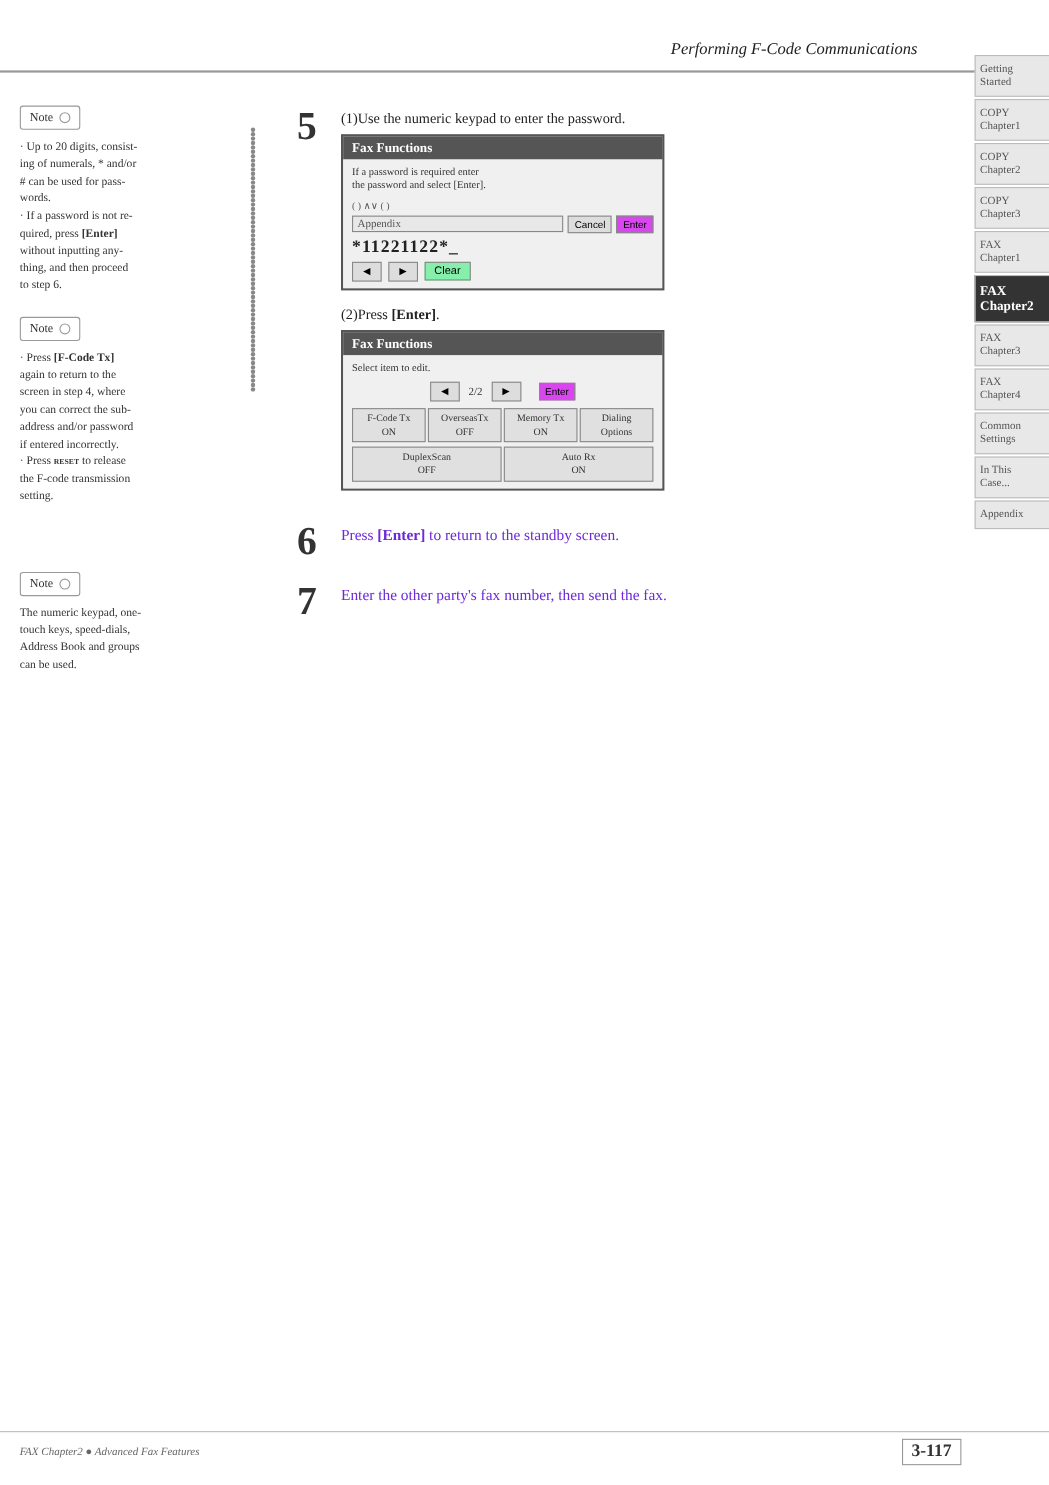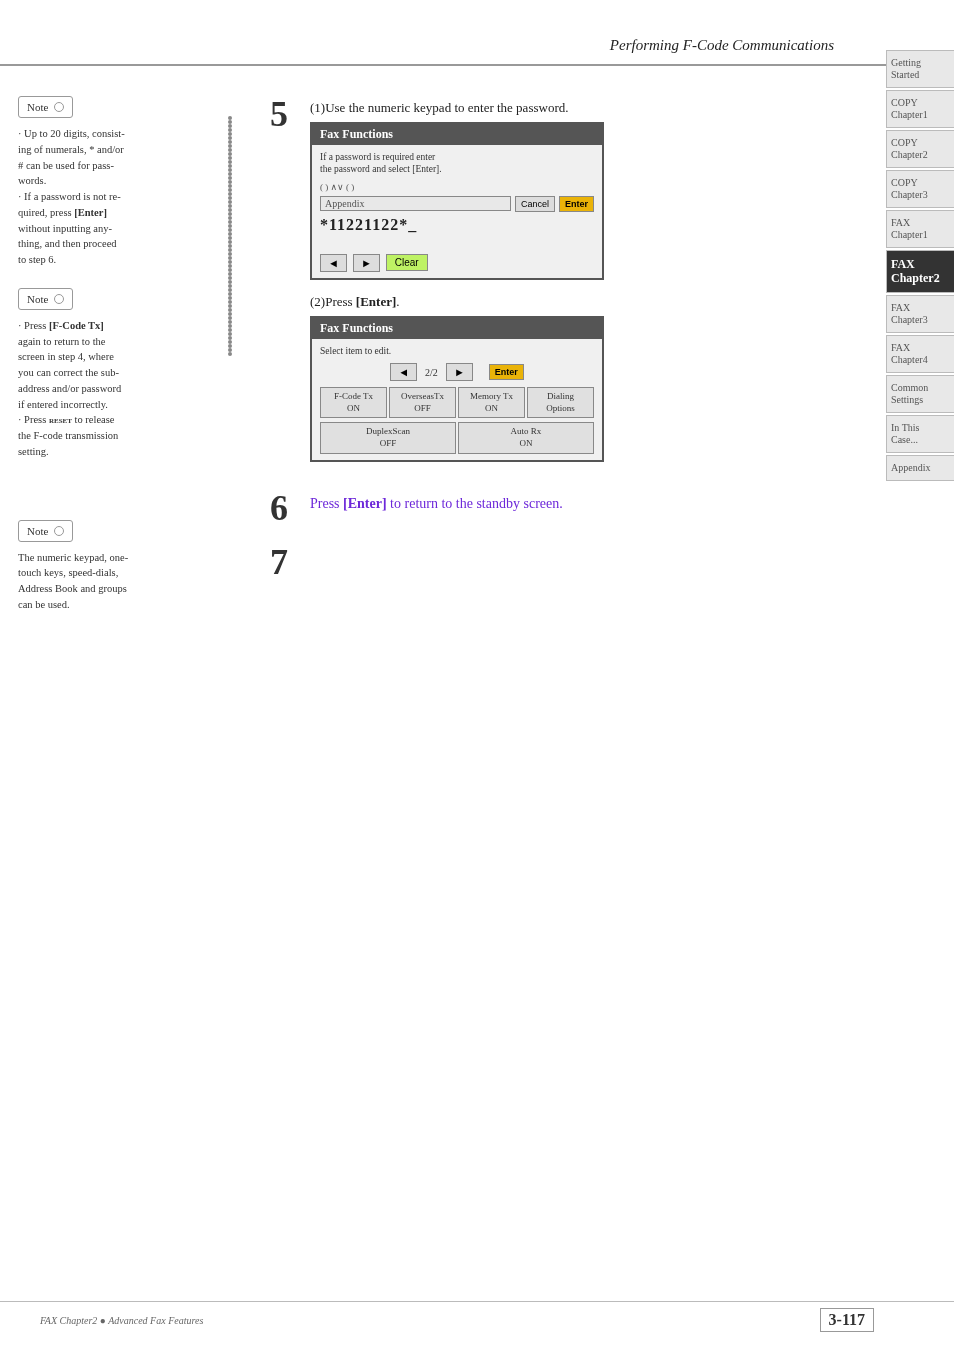--- a/index.html
+++ b/index.html
@@ -197,30 +197,30 @@
     }
     .cancel-btn {
       border: 1px solid #888;
       background: #ddd;
       font-size: 9px;
       padding: 2px 5px;
       cursor: pointer;
     }
     .enter-btn {
       border: 1px solid #888;
-      background: #eab308;
+      background: #d946ef;
       font-size: 9px;
       padding: 2px 5px;
       cursor: pointer;
-      font-weight: bold;
+      font-weight: normal;
     }
     .password-value-row {
       display: flex;
       align-items: center;
-      margin-bottom: 20px;
+      margin-bottom: 4px;
     }
     .password-value {
       font-size: 16px;
       font-weight: bold;
       color: #222;
       letter-spacing: 1px;
       flex: 1;
     }
     .panel1-bottom-row {
       display: flex;
@@ -229,21 +229,21 @@
     }
     .arrow-btn {
       border: 1px solid #888;
       background: #ddd;
       font-size: 11px;
       padding: 2px 7px;
       cursor: pointer;
     }
     .clear-btn {
       border: 1px solid #888;
-      background: #bef264;
+      background: #86efac;
       font-size: 10px;
       padding: 2px 8px;
       cursor: pointer;
     }
 
     
     .panel2-top-row {
       display: flex;
       align-items: center;
       justify-content: center;
@@ -294,21 +294,20 @@
       align-items: center;
       justify-content: space-between;
       padding: 0 80px 0 18px;
       border-top: 1px solid #bbb;
       padding-top: 6px;
     }
     .footer-text {
       font-size: 10px;
       color: #666;
       font-style: italic;
-      margin-left: 22px;
     }
     .footer-page {
       font-size: 16px;
       font-weight: bold;
       color: #333;
       border: 1px solid #999;
       padding: 2px 8px;
     }
 
     
@@ -550,20 +549,25 @@
       <div class="step-number">6</div>
       <div class="step-content">
         <div class="step-title">
           Press <span class="bold">[Enter]</span> to return to the standby screen.
         </div>
       </div>
     </div>
 
     <div class="step" style="margin-top: 10px;">
       <div class="step-number">7</div>
+      <div class="step-content">
+        <div class="step-title">
+          Enter the other party's fax number, then send the fax.
+        </div>
+      </div>
     </div>
 
   </div>
 </div>
 
 <div class="page-footer">
   <span class="footer-text">FAX Chapter2 ● Advanced Fax Features</span>
   <span class="footer-page">3-117</span>
 </div>
 

